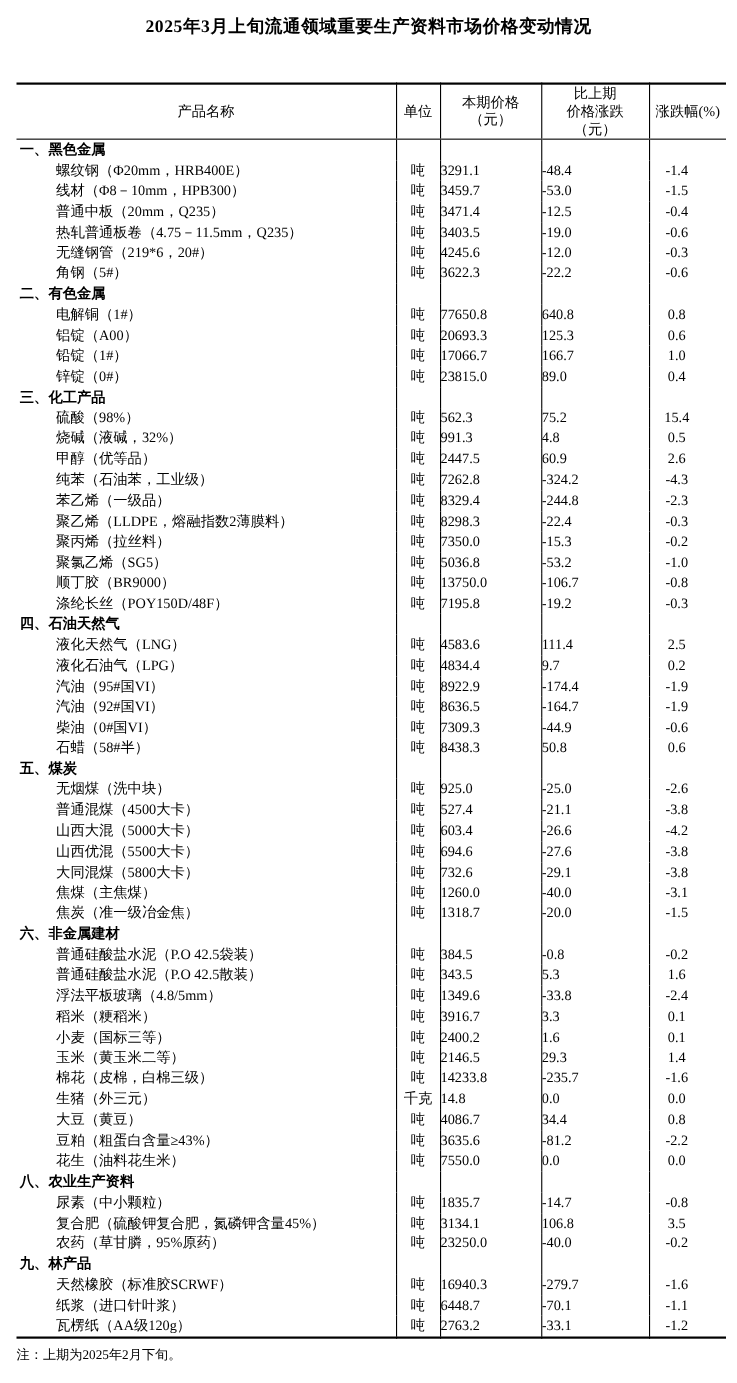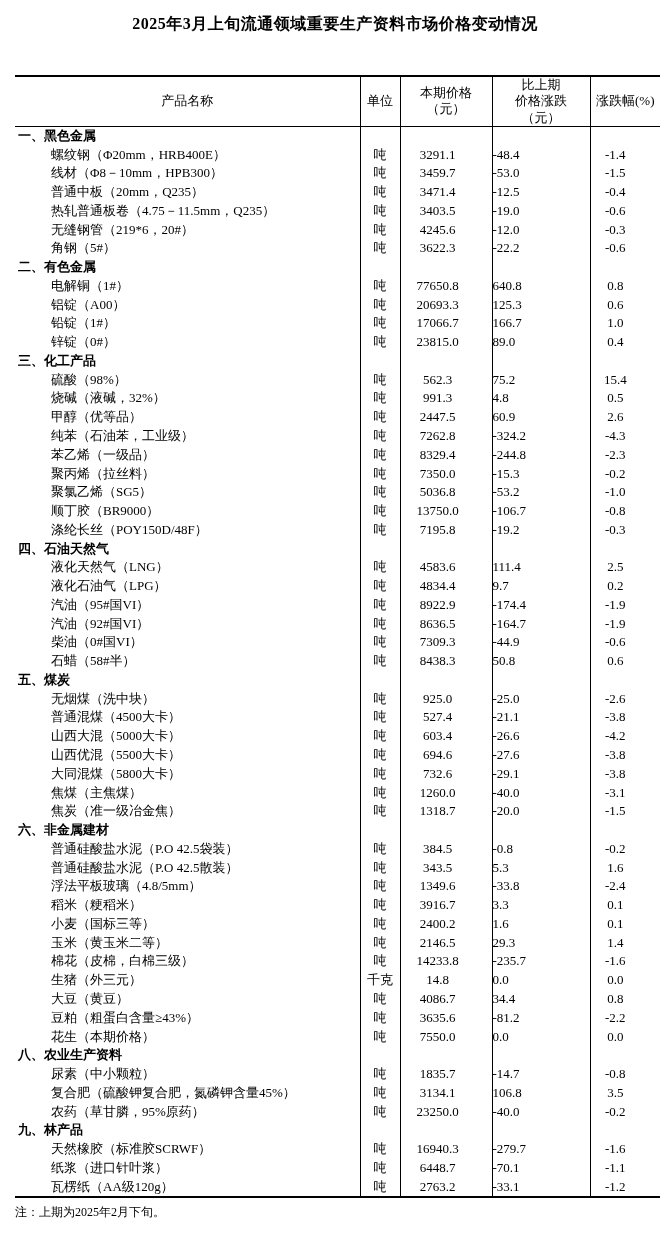--- a/index.html
+++ b/index.html
@@ -47,21 +47,21 @@
     height: 18.76px;
     font-size: 13px;
     line-height: 18.76px;
     white-space: nowrap;
     overflow: hidden;
     vertical-align: middle;
   }
   td.product.section { font-weight: bold; padding-left: 3px; }
   td.product.item    { padding-left: 36px; margin-top: 28px; }
   td.unit   { text-align: center; }
-  td.price  { text-align: center; padding-right: 17px; }
+  td.price  { text-align: left; padding-right: 17px; }
   td.change { padding-right: 6px; }
   td.pct    { text-align: center; padding-right: 20px; }
 
   .footnote {
     margin: 6px 0 0 15px;
     font-size: 12px;
   }
 </style>
 </head>
 <body>
@@ -211,20 +211,27 @@
           <td class="pct">-4.3</td>
         </tr>
         <tr>
           <td class="product item">苯乙烯（一级品）</td>
           <td class="unit">吨</td>
           <td class="price">8329.4</td>
           <td class="change">-244.8</td>
           <td class="pct">-2.3</td>
         </tr>
         <tr>
+          <td class="product item">聚乙烯（LLDPE，熔融指数2薄膜料）</td>
+          <td class="unit">吨</td>
+          <td class="price">8298.3</td>
+          <td class="change">-22.4</td>
+          <td class="pct">-0.3</td>
+        </tr>
+        <tr>
           <td class="product item">聚丙烯（拉丝料）</td>
           <td class="unit">吨</td>
           <td class="price">7350.0</td>
           <td class="change">-15.3</td>
           <td class="pct">-0.2</td>
         </tr>
         <tr>
           <td class="product item">聚氯乙烯（SG5）</td>
           <td class="unit">吨</td>
           <td class="price">5036.8</td>
@@ -421,21 +428,21 @@
           <td class="pct">0.8</td>
         </tr>
         <tr>
           <td class="product item">豆粕（粗蛋白含量≥43%）</td>
           <td class="unit">吨</td>
           <td class="price">3635.6</td>
           <td class="change">-81.2</td>
           <td class="pct">-2.2</td>
         </tr>
         <tr>
-          <td class="product item">花生（本期价格）</td>
+          <td class="product item">花生（油料花生米）</td>
           <td class="unit">吨</td>
           <td class="price">7550.0</td>
           <td class="change">0.0</td>
           <td class="pct">0.0</td>
         </tr>
         <tr>
           <td class="product section">八、农业生产资料</td>
           <td class="unit"></td>
           <td class="price"></td>
           <td class="change"></td>

